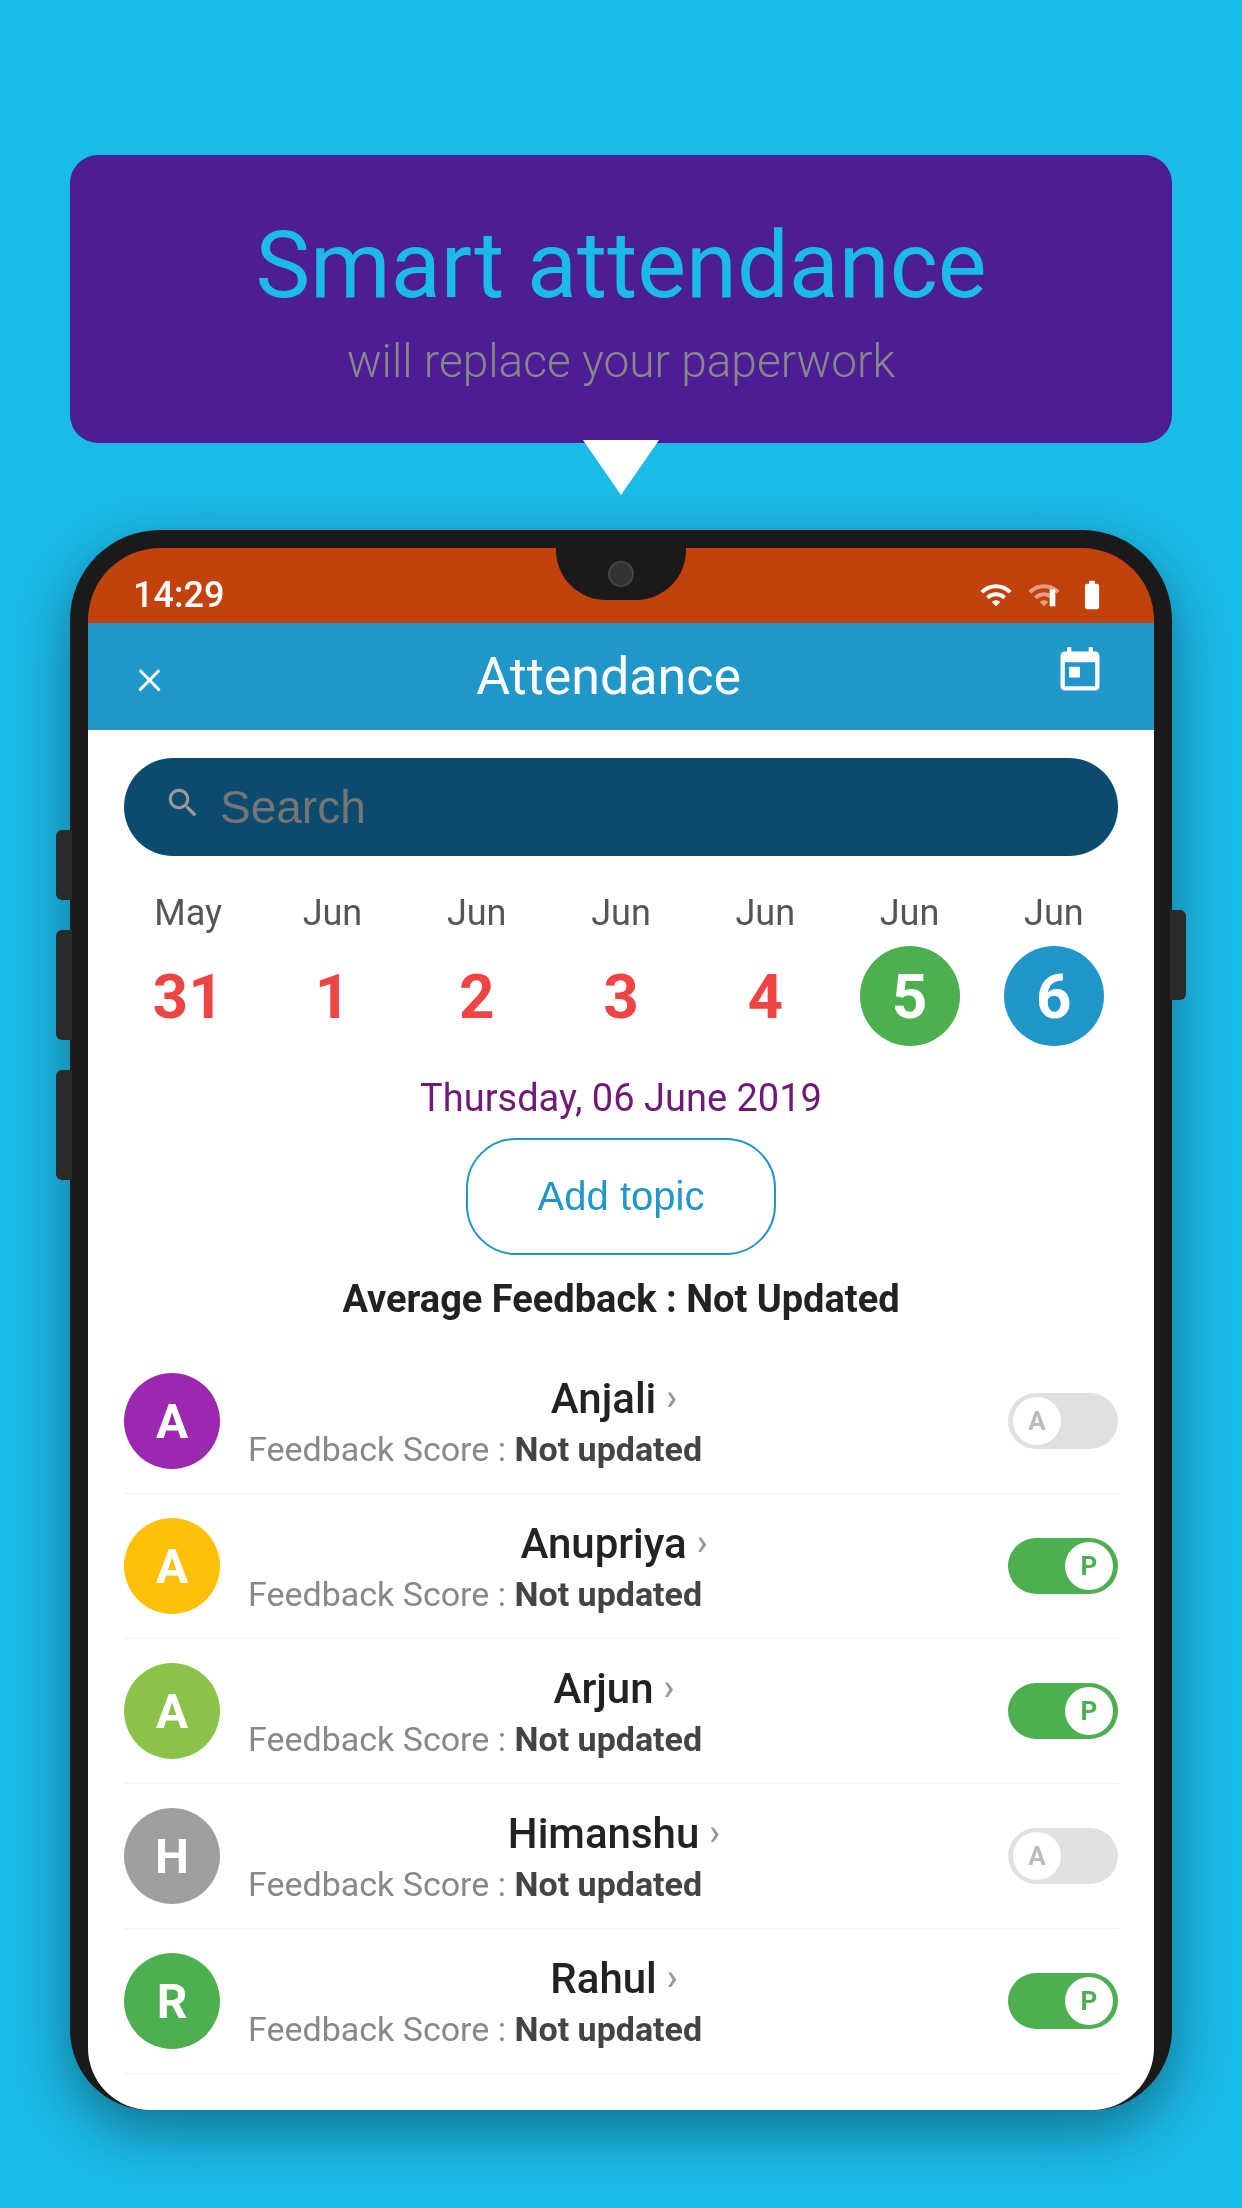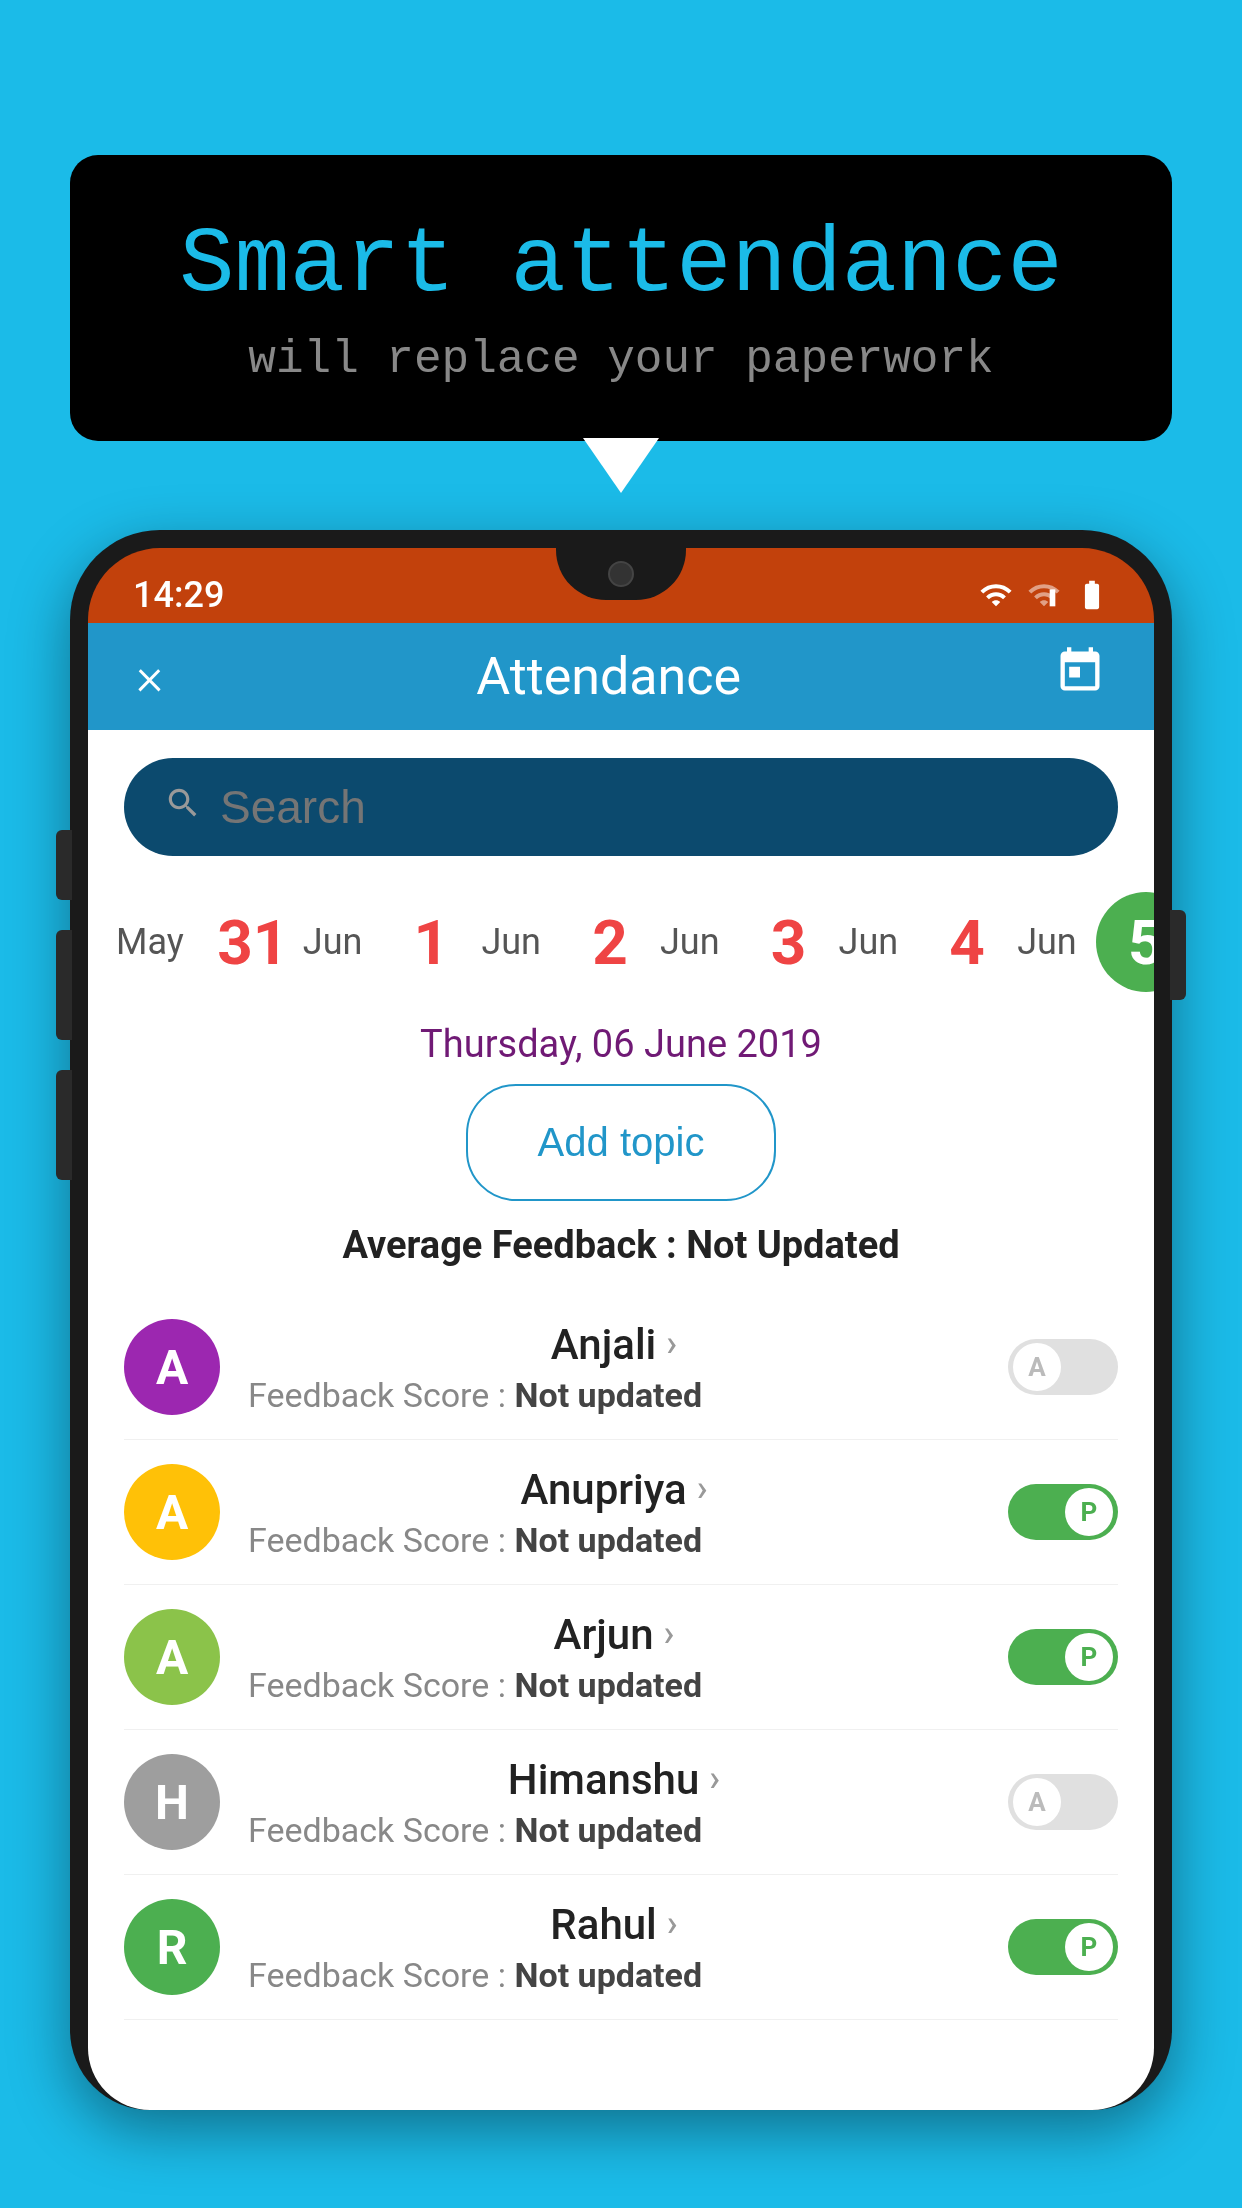--- a/index.html
+++ b/index.html
@@ -13,26 +13,25 @@
     }
 
     
     .speech-bubble-container {
       position: absolute;
       top: 155px;
       left: 70px;
       right: 70px;
     }
     .speech-bubble {
-      background: #000000;
+      background: #4c1d95;
       border-radius: 28px;
       padding: 60px 60px 55px;
       text-align: center;
       position: relative;
-      font-family: Liberation Mono, monospace;
     }
     .speech-bubble::after {
       content: '';
       position: absolute;
       bottom: -52px;
       left: 50%;
       transform: translateX(-50%);
       width: 0;
       height: 0;
       border-left: 38px solid transparent;
@@ -174,23 +173,23 @@
 
     
     .calendar-strip {
       display: flex;
       justify-content: space-around;
       padding: 8px 28px 0;
       align-items: flex-start;
     }
     .cal-day {
       display: flex;
-      flex-direction: row;
-      align-items: center;
-      gap: 19px;
+      flex-direction: column;
+      align-items: center;
+      gap: 12px;
       text-align: center;
     }
     .cal-month {
       font-size: 36px;
       color: #555;
       font-weight: 400;
     }
     .cal-num {
       font-size: 62px;
       font-weight: 700;

